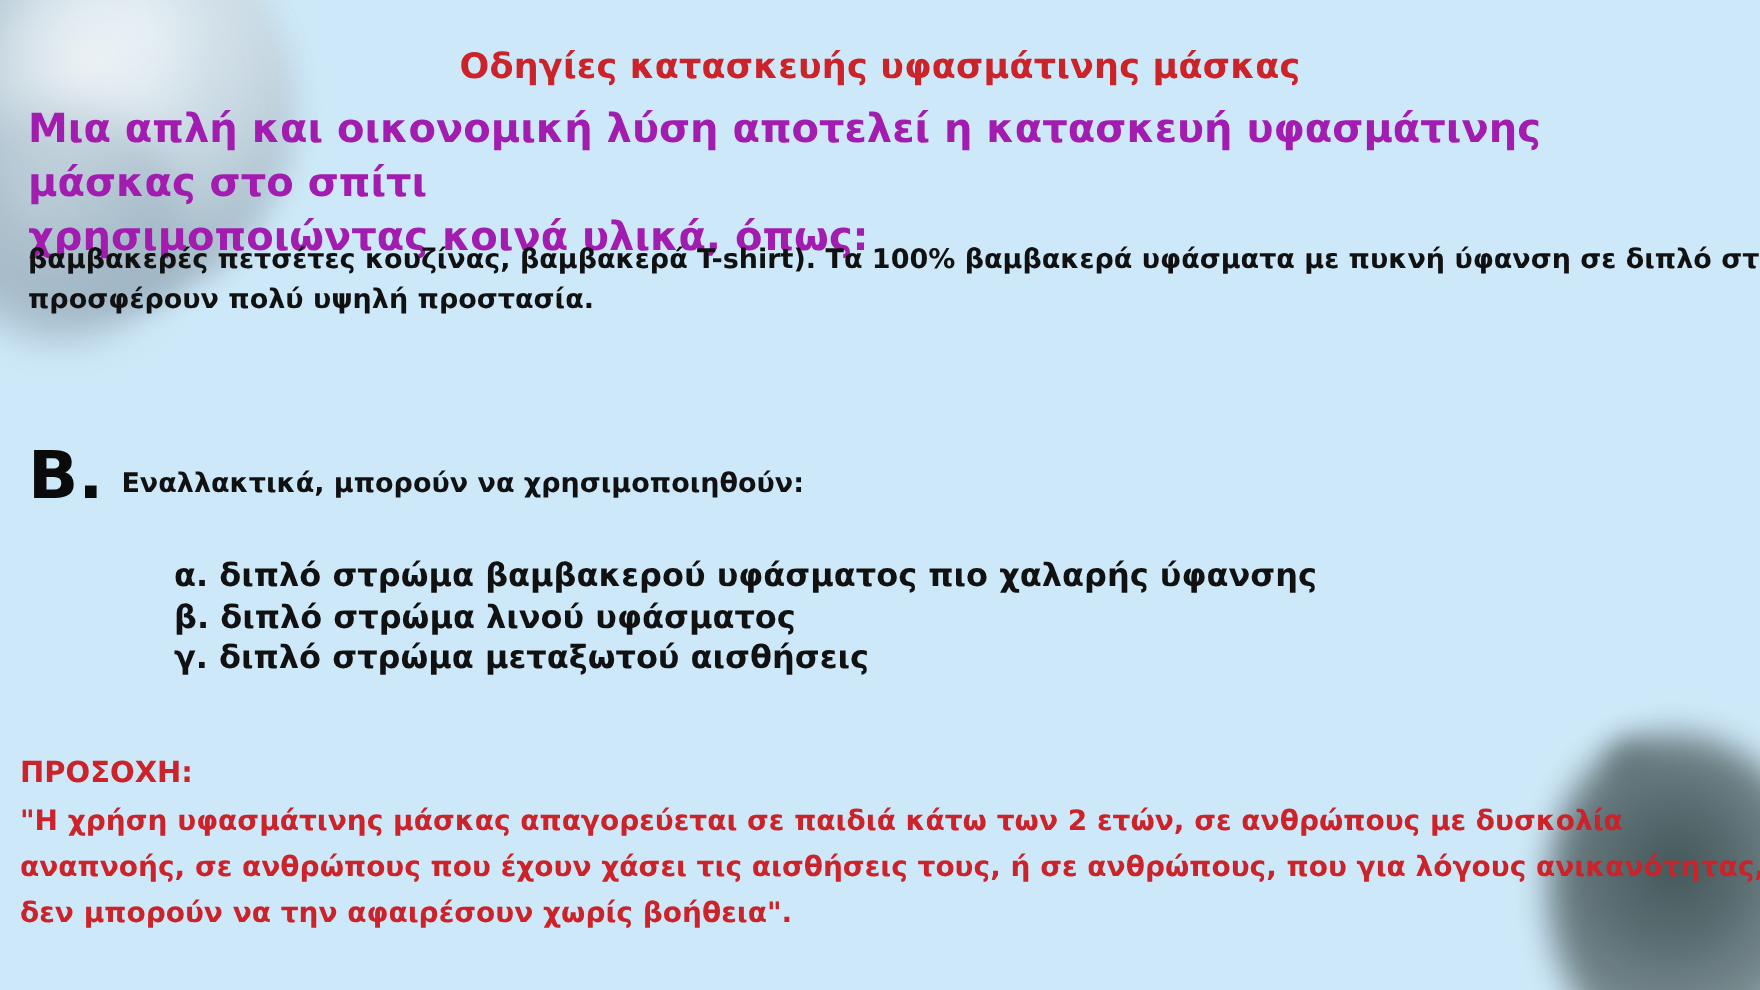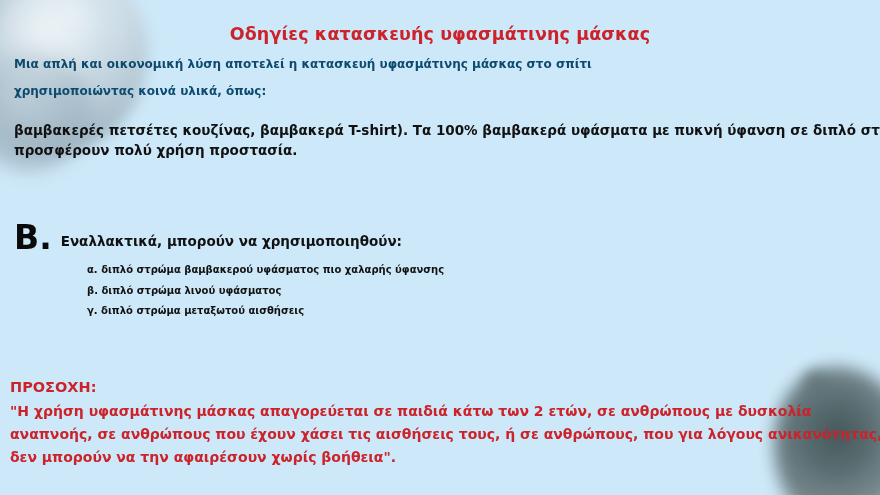--- a/index.html
+++ b/index.html
@@ -136,23 +136,23 @@
     font-weight: bold;
     font-size: 17.5px;
     letter-spacing: 0.1px;
   }
 
   .intro {
     position: absolute;
     left: 14px;
     right: 20px;
     top: 51px;
-    color: #0c4a6e;
-    font-weight: bold;
-    font-size: 12px;
+    color: #a21caf;
+    font-weight: bold;
+    font-size: 20px;
     line-height: 27px;
   }
 
   .section {
     position: absolute;
     left: 14px;
     right: 18px;
   }
   .section-a { top: 113px; }
   .section-b { top: 221px; }
@@ -184,23 +184,23 @@
   .sec-body {
     font-size: 13.5px;
     font-weight: bold;
     color: #111111;
     line-height: 20px;
     margin-top: 7px;
   }
   .sec-body div { white-space: nowrap; }
 
   .sub-list {
-    margin-top: 6px;
+    margin-top: 24px;
     padding-left: 73px;
-    font-size: 10px;
+    font-size: 16px;
     font-weight: bold;
     color: #111111;
     line-height: 20.5px;
   }
   .sub-list div { white-space: nowrap; }
 
   .warning {
     position: absolute;
     left: 10px;
     right: 10px;
@@ -238,21 +238,21 @@
     <div class="title">Οδηγίες κατασκευής υφασμάτινης μάσκας</div>
 
     <div class="intro">
       <div>Μια απλή και οικονομική λύση αποτελεί η κατασκευή υφασμάτινης μάσκας στο σπίτι</div>
       <div>χρησιμοποιώντας κοινά υλικά, όπως:</div>
     </div>
 
     <div class="section section-a">
       <div class="sec-body">
         <div>βαμβακερές πετσέτες κουζίνας, βαμβακερά T-shirt). Τα 100% βαμβακερά υφάσματα με πυκνή ύφανση σε διπλό στρώμα</div>
-        <div>προσφέρουν πολύ χρήση προστασία.</div>
+        <div>προσφέρουν πολύ υψηλή προστασία.</div>
       </div>
     </div>
 
     <div class="section section-b">
       <div class="sec-head">
         <span class="sec-letter">B.</span><span class="sec-head-text">Εναλλακτικά, μπορούν να χρησιμοποιηθούν:</span>
       </div>
       <div class="sub-list">
         <div>α. διπλό στρώμα βαμβακερού υφάσματος πιο χαλαρής ύφανσης</div>
         <div>β. διπλό στρώμα λινού υφάσματος</div>

